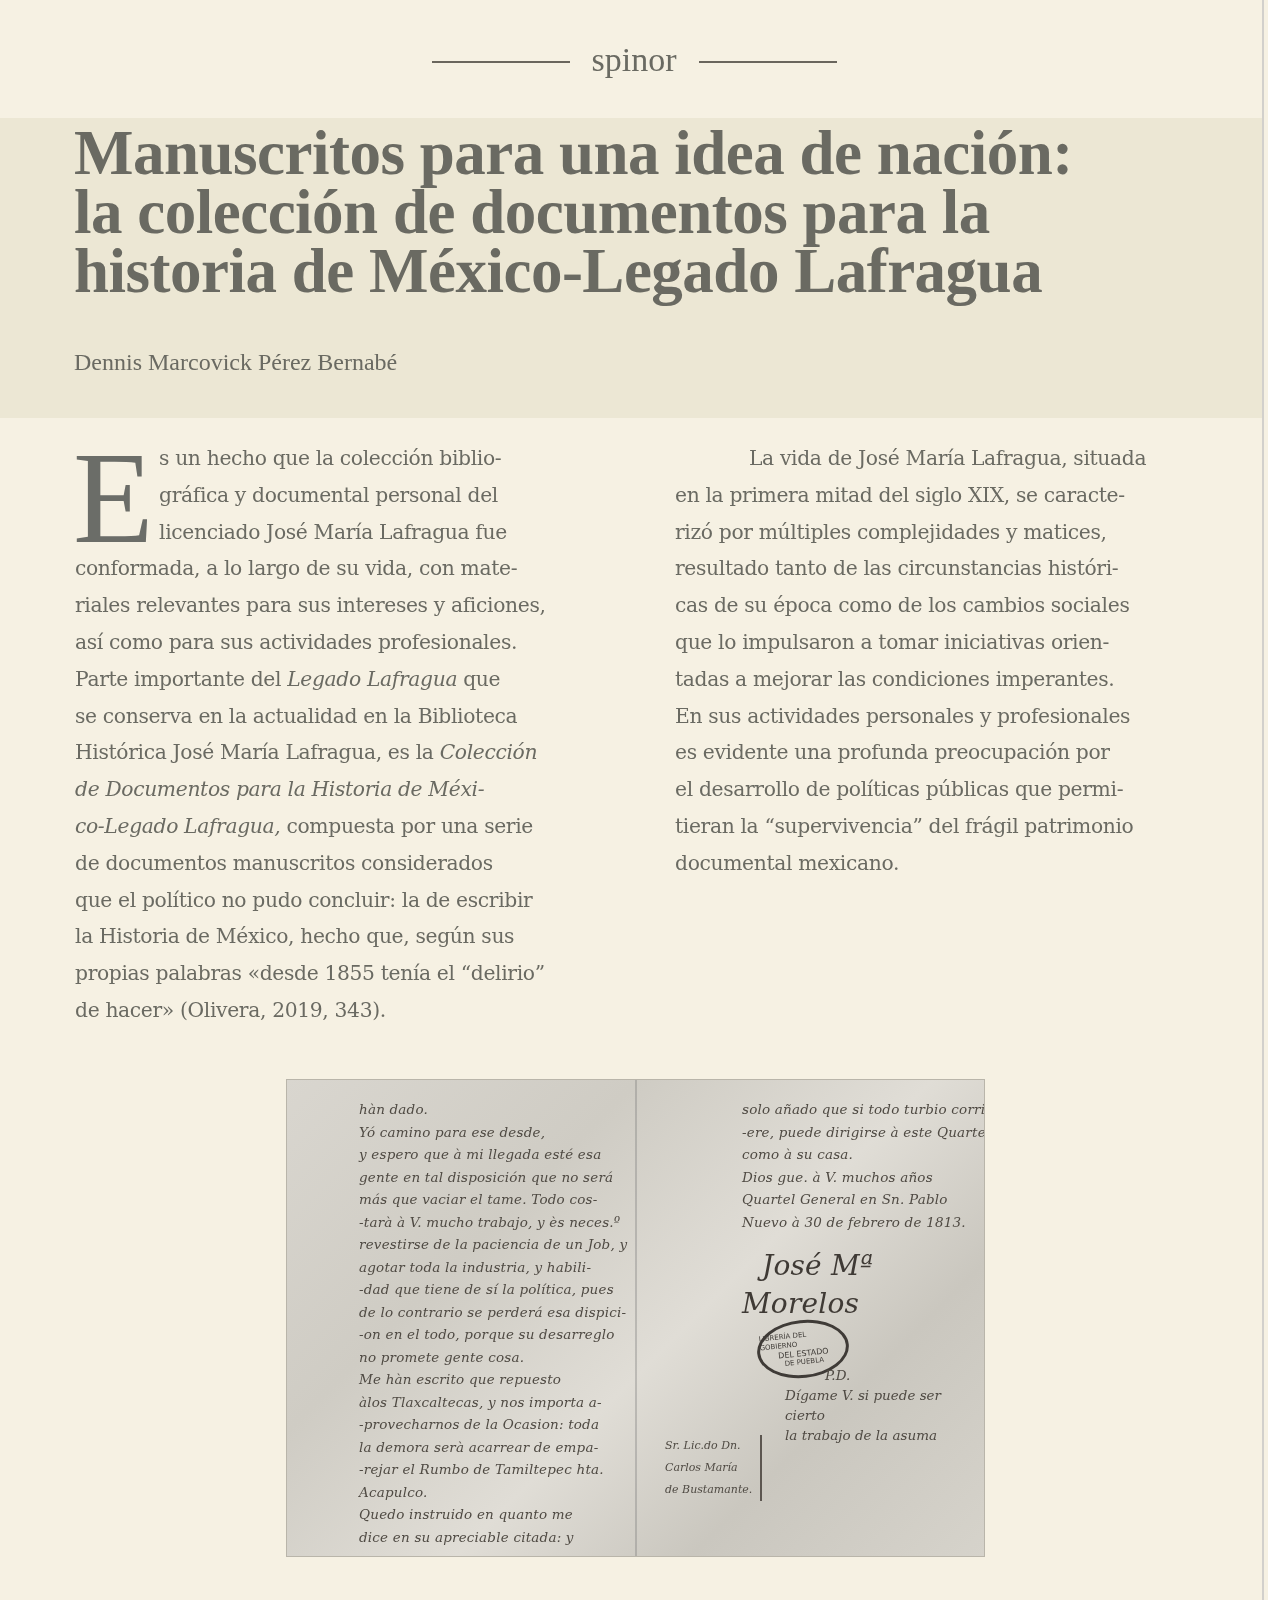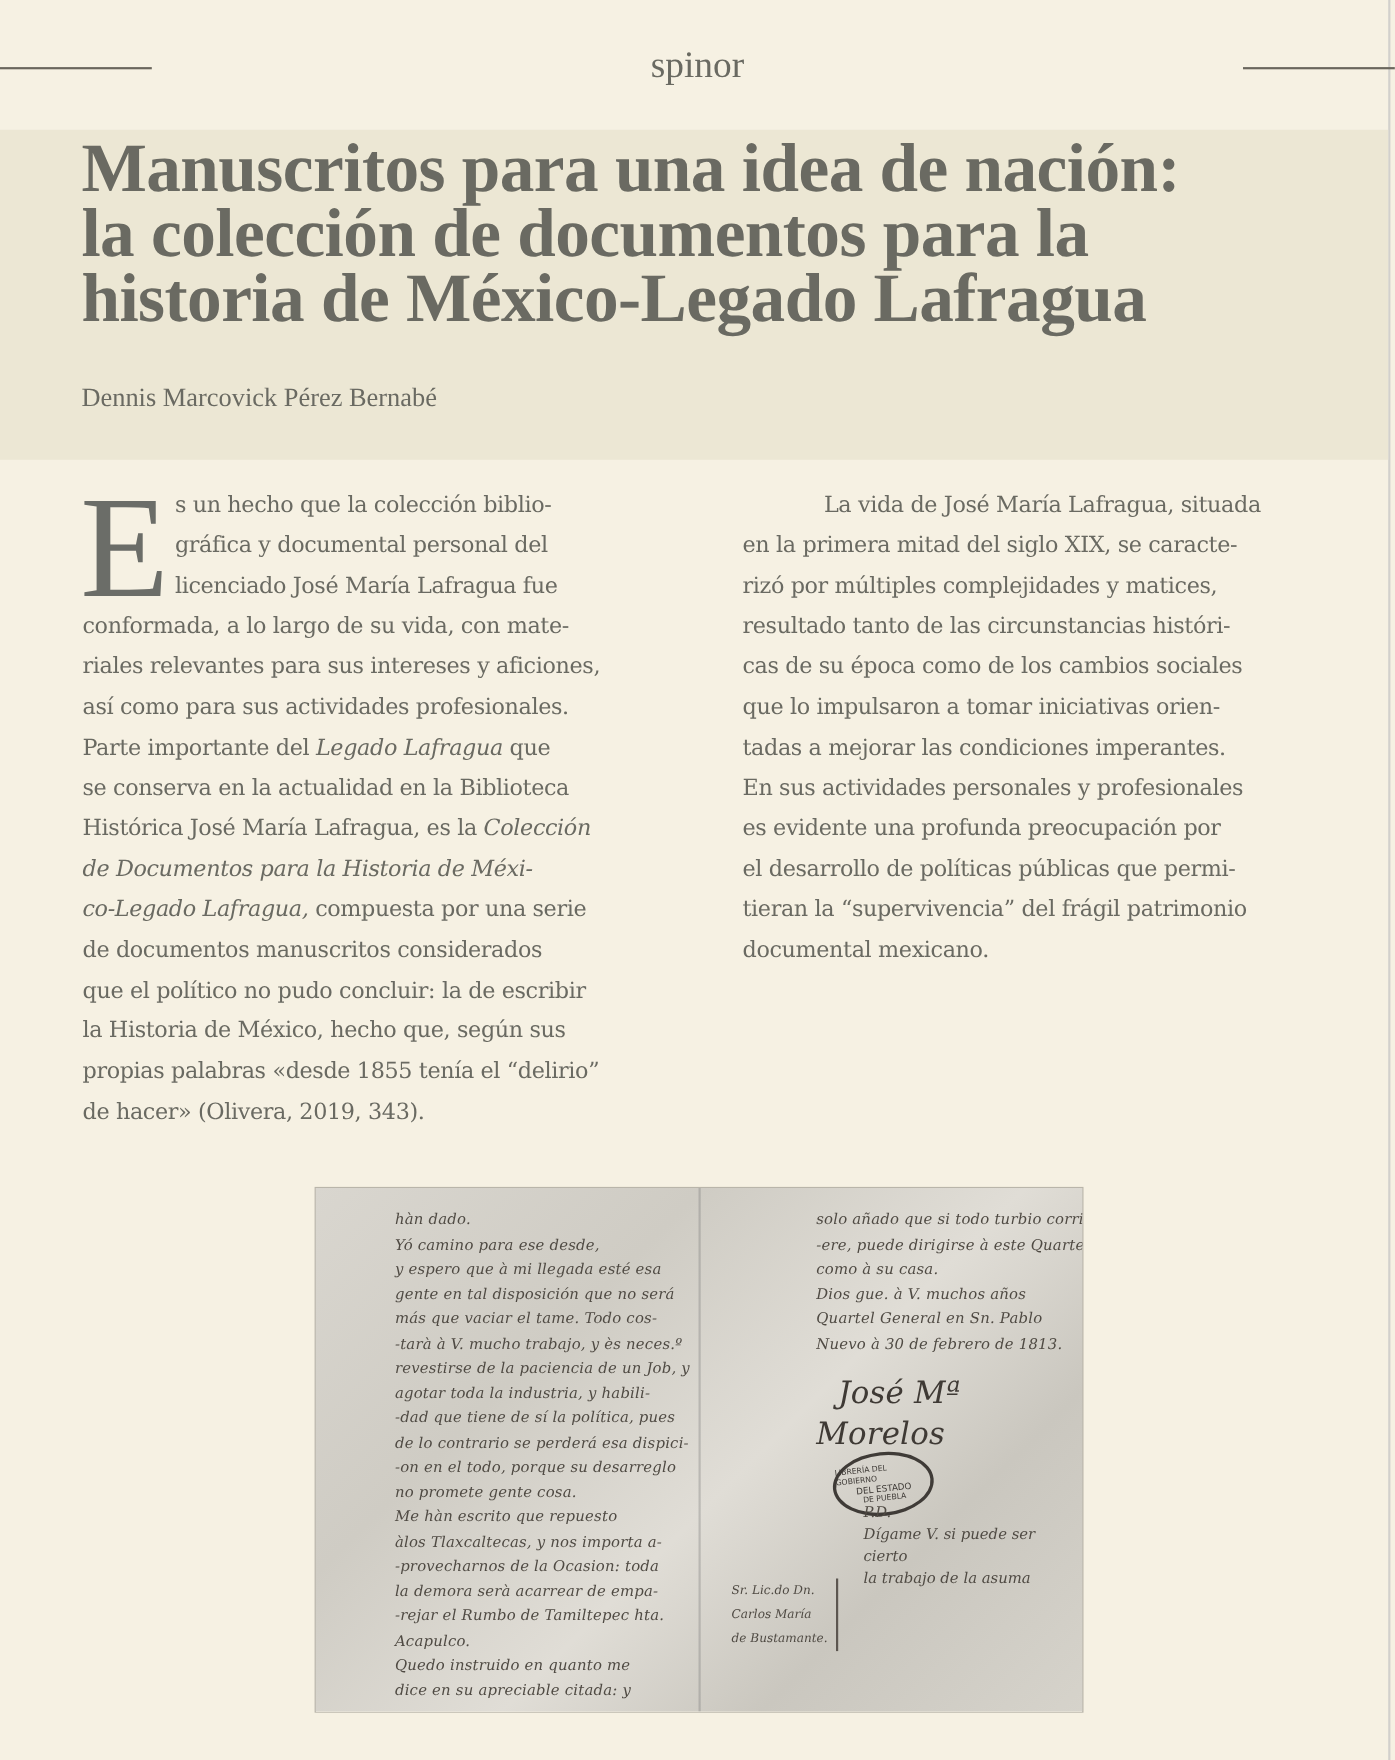--- a/index.html
+++ b/index.html
@@ -9,21 +9,21 @@
     font-family: "DejaVu Serif", "Liberation Serif", serif;
     color: #6a6a62;
     position: relative;
   }
   .page-border {
     position: absolute; right: 4px; top: 0; bottom: 0; width: 2px;
     background: #d2d0cc;
   }
   .journal-header {
     position: absolute; top: 40px; left: 0; width: 1268px; height: 44px;
-    display: flex; align-items: center; justify-content: space-between; gap: 22px;
+    display: flex; align-items: center; justify-content: center; gap: 22px;
   }
   .journal-header .rule { width: 138px; height: 2px; background: #6a665d; }
   .journal-header .name {
     font-family: "Liberation Serif", serif; font-size: 34px; color: #6a6a62;
     letter-spacing: 0px; line-height: 1;
     position: relative; top: -2px;
   }
   .title-band {
     position: absolute; left: 0; top: 118px; width: 1262px; height: 300px;
     background: #ece7d4;
@@ -193,21 +193,21 @@
       <div style="margin-left:20px">José Mª</div>
       <div>Morelos</div>
     </div>
   </div>
   <div class="stamp">
     <div>LIBRERÍA DEL GOBIERNO</div>
     <div style="font-size:8px">DEL ESTADO</div>
     <div>DE PUEBLA</div>
   </div>
   <div class="ps">
-    <div style="">P.D.</div>
+    <div style="margin-left:40px">P.D.</div>
     <div>Dígame V. si puede ser cierto</div>
     <div>la trabajo de la asuma</div>
   </div>
   <div class="addressee">
     <div>Sr. Lic.do Dn.</div>
     <div>Carlos María</div>
     <div>de Bustamante.</div>
   </div>
 </figure>
 

